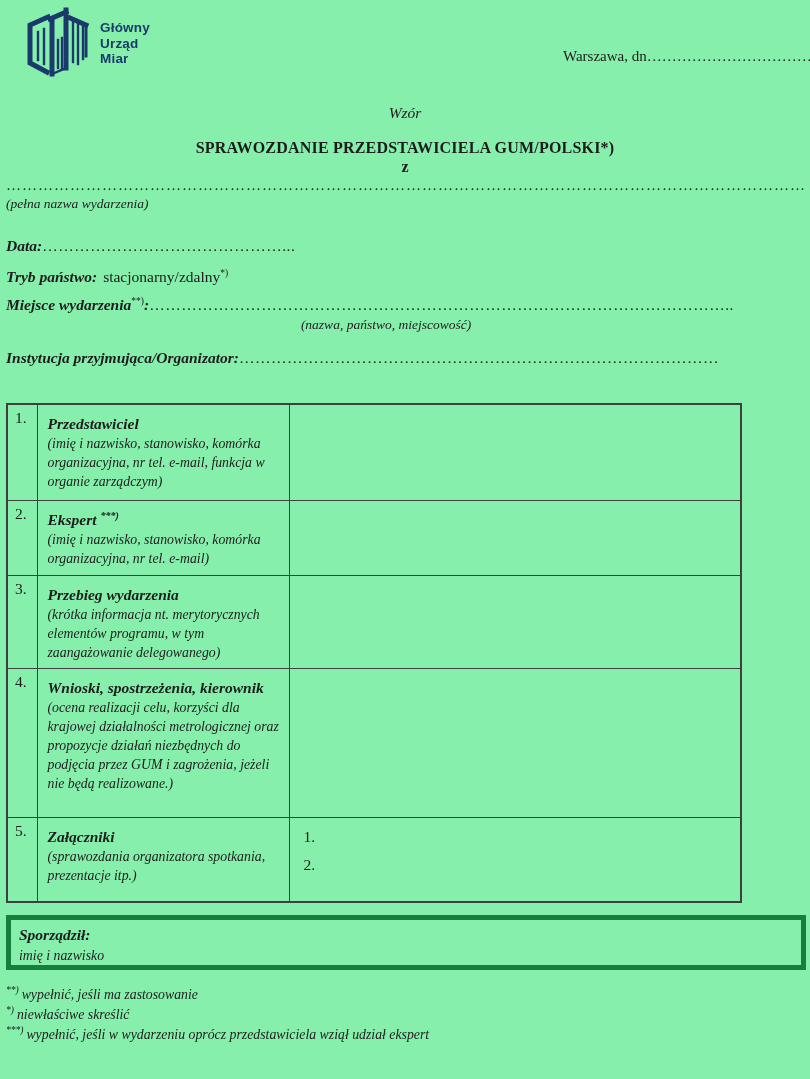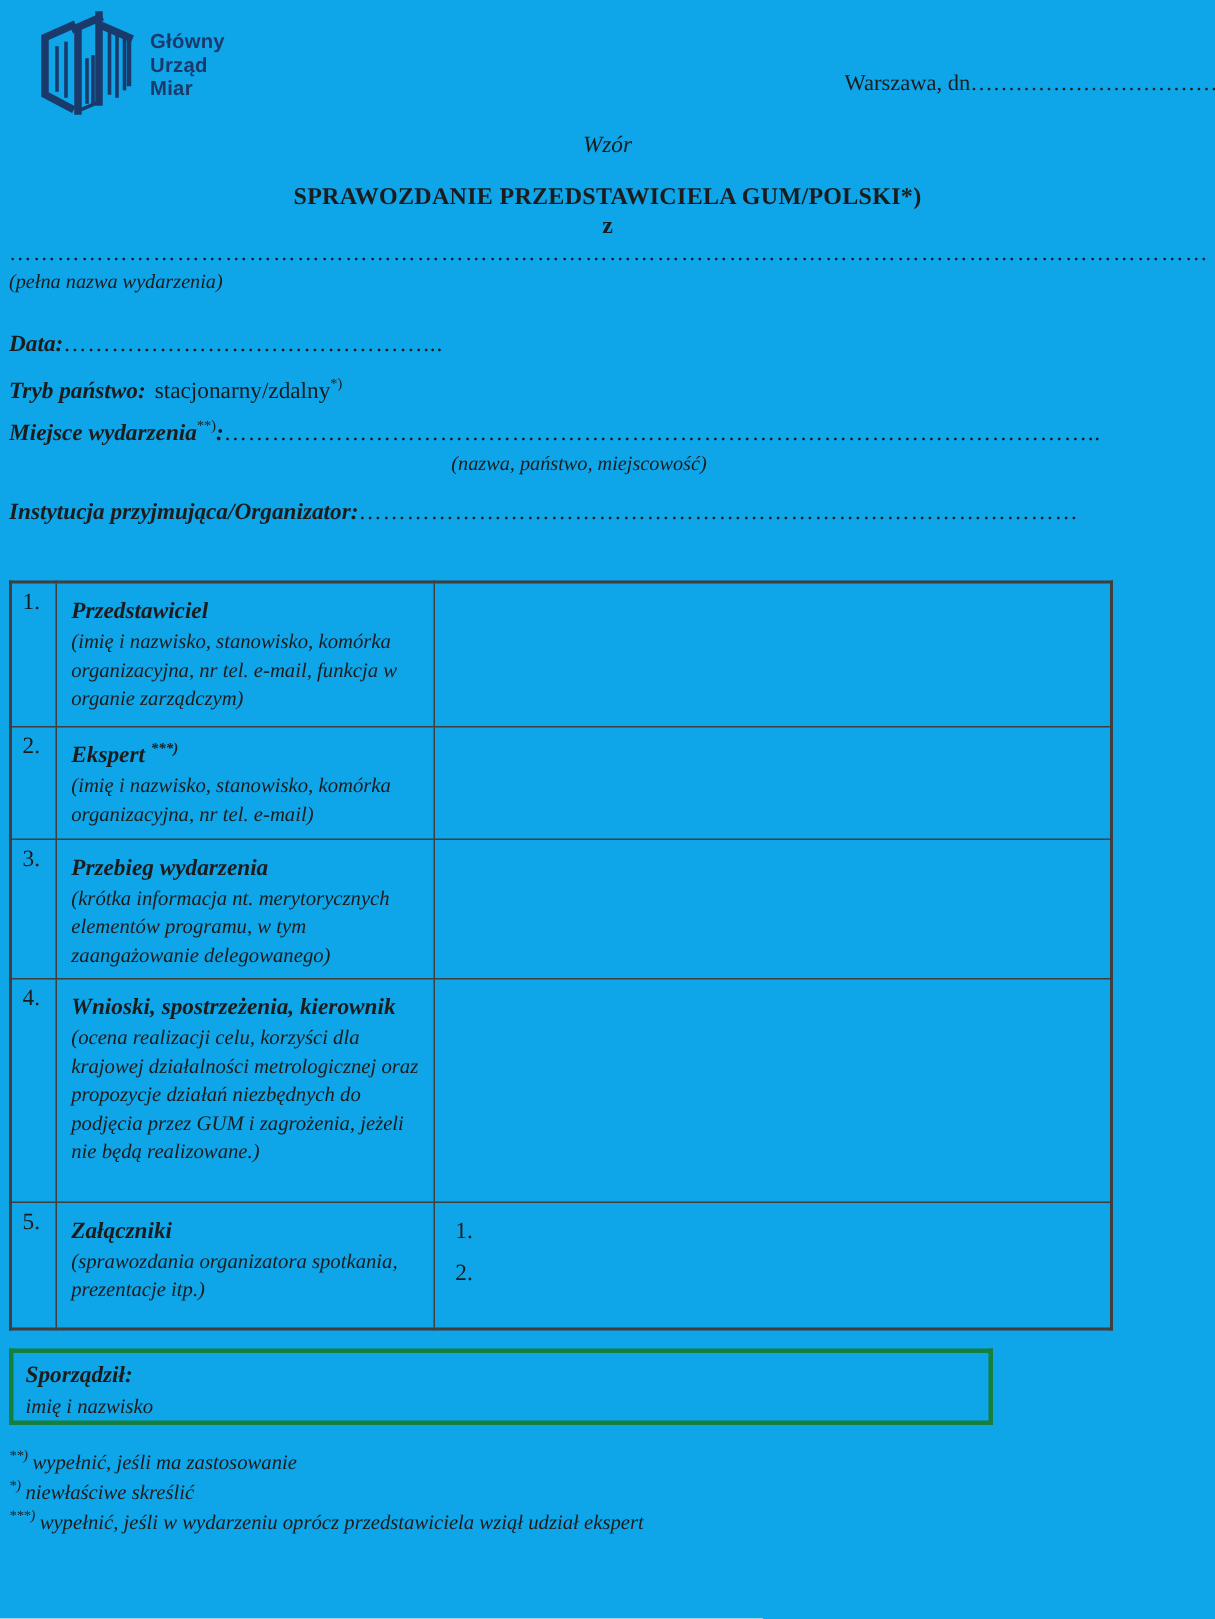--- a/index.html
+++ b/index.html
@@ -1,35 +1,35 @@
 <!DOCTYPE html>
 <html><head>
 <meta charset="utf-8">
 <style>
   * { margin:0; padding:0; box-sizing:border-box; }
   html,body { background:#ffffff; }
   .page {
     position:relative; width:810px; height:1079px; margin:0 auto;
-    background:#0ea5e9; overflow:hidden; color:#1c1c1c;
+    background:#86efac; overflow:hidden; color:#1c1c1c;
     font-family:"Liberation Serif", serif;
   }
   
   .logo { position:absolute; top:6px; left:18px; width:230px; height:80px; }
   .logo svg { position:absolute; top:0; left:0; }
   .logo-text {
     position:absolute; left:82px; top:14px;
     font-family:"Liberation Sans", sans-serif; font-weight:700;
     font-size:13.5px; line-height:15.5px; color:#1a3a6b; letter-spacing:.2px;
   }
   .dateline {
     position:absolute; top:48px; left:563px; width:247px; height:22px;
     font-size:15px; white-space:nowrap; overflow:hidden;
   }
   
-  .content { position:absolute; top:0; left:6px; width:798px; }
+  .content { position:absolute; top:16px; left:6px; width:798px; }
   .wzor { margin-top:88px; text-align:center; font-style:italic; font-size:15.5px; line-height:18px; }
   .title-1 { margin-top:16px; text-align:center; font-weight:700; font-size:16px; line-height:19px; letter-spacing:.2px; }
   .title-z { text-align:center; font-weight:700; font-size:16px; line-height:19px; }
   .dots-line { font-size:15px; line-height:18px; white-space:nowrap; overflow:hidden; letter-spacing:1px; }
   .caption-center { text-align:left; font-style:italic; font-size:13.5px; line-height:19px; }
   .fields { margin-top:17px; }
   .field-line { height:31px; line-height:31px; white-space:nowrap; overflow:hidden; font-size:15.5px; }
   .field-line.tight { height:26px; line-height:26px; }
   .lbl { font-weight:700; font-style:italic; }
   .dots { letter-spacing:.5px; }
@@ -48,21 +48,21 @@
   td.c-value { width:452px; padding:5px 0 0 14px; }
   tr.r1 td { height:96px; } tr.r2 td { height:75px; } tr.r3 td { height:93px; }
   tr.r4 td { height:149px; } tr.r5 td { height:85px; }
   .row-title { font-weight:700; font-style:italic; font-size:15.5px; line-height:21px; }
   .row-title sup.mark { font-size:10px; }
   .row-desc { font-style:italic; font-size:13.8px; line-height:19px; }
   .val-line { font-size:15.5px; line-height:28px; }
   
   table.signoff {
     margin-top:12px; border-collapse:collapse; table-layout:fixed;
-    width:656px; border:3px solid #15803d;
+    width:800px; border:5px solid #15803d;
   }
   table.signoff td { border:1px solid #3f3f3f; vertical-align:top; padding:3px 8px 0 8px; }
   tr.s1 td { height:45px; } tr.s2 td { height:55px; }
   .sign-label { font-weight:700; font-style:italic; font-size:15.5px; line-height:23px; }
   .sign-note { font-weight:400; font-style:italic; font-size:15.5px; }
   .sign-sub { font-style:italic; font-size:13.8px; line-height:19px; }
   
   .footnotes { margin-top:15px; }
   .footnote { font-style:italic; font-size:13.8px; line-height:20px; white-space:nowrap; overflow:hidden; }
   .footnote sup.mark { margin-right:3px; }

